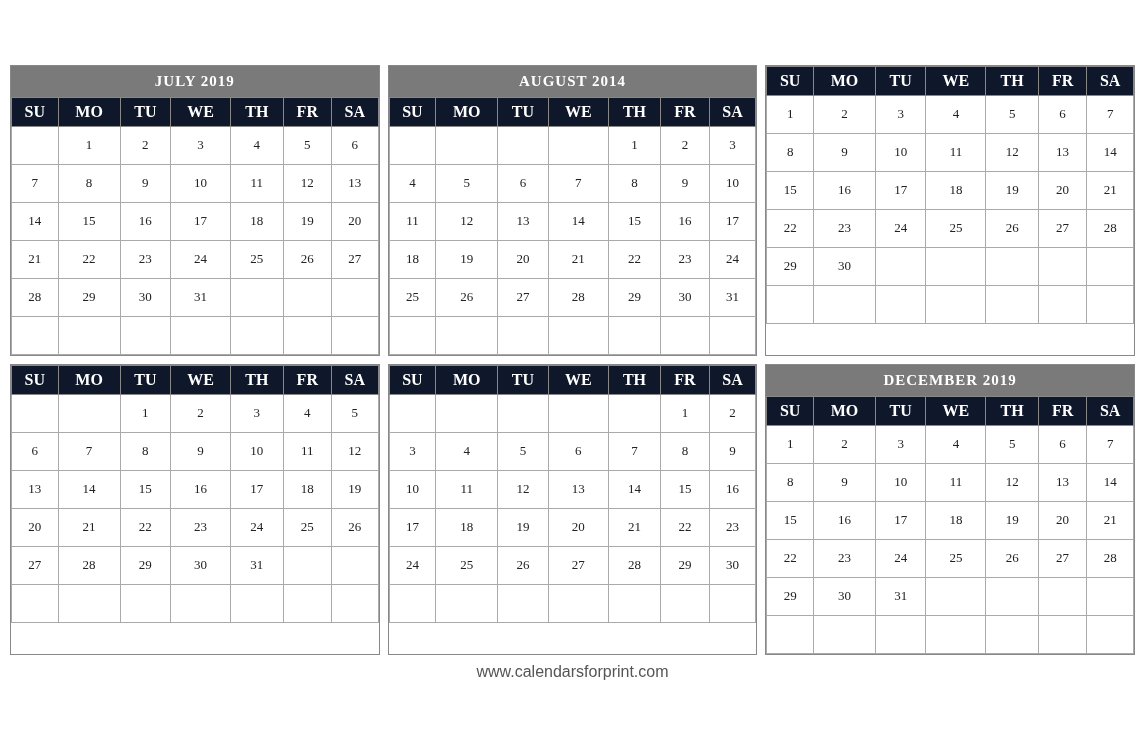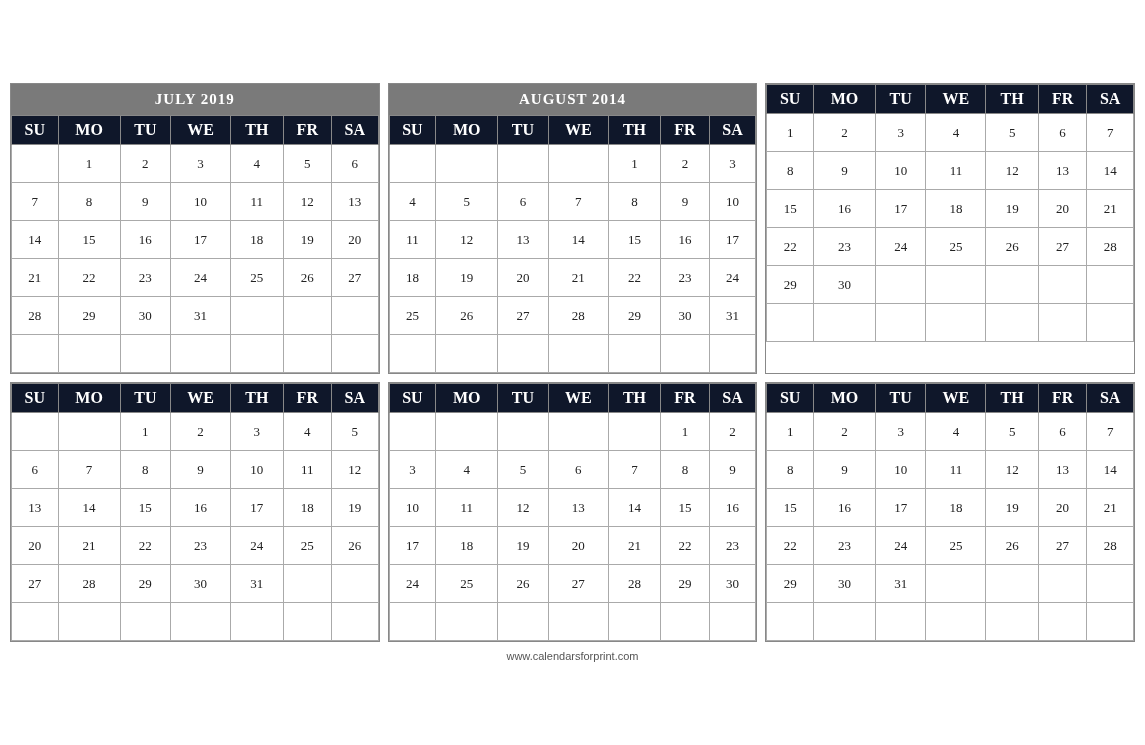--- a/index.html
+++ b/index.html
@@ -51,21 +51,21 @@
       text-align: center;
       font-size: 13px;
       padding: 6px 2px;
       height: 38px;
       vertical-align: middle;
       color: #222;
     }
     .footer {
       text-align: center;
       margin-top: 8px;
-      font-size: 11px;
+      font-size: 16px;
       color: #555;
     }
   </style>
 </head>
 <body>
 
 <div class="calendar-grid" id="calendar-grid">
     <div class="month-calendar">
       <div class="month-title">JULY 2019</div>
       <table>
@@ -417,20 +417,21 @@
             <td></td>
             <td></td>
             <td></td>
             <td></td>
             <td></td>
           </tr>
         </tbody>
       </table>
     </div>
     <div class="month-calendar">
+      <div class="month-title">DECEMBER 2019</div>
       <table>
         <thead>
           <tr>
             <th>SU</th>
             <th>MO</th>
             <th>TU</th>
             <th>WE</th>
             <th>TH</th>
             <th>FR</th>
             <th>SA</th>

